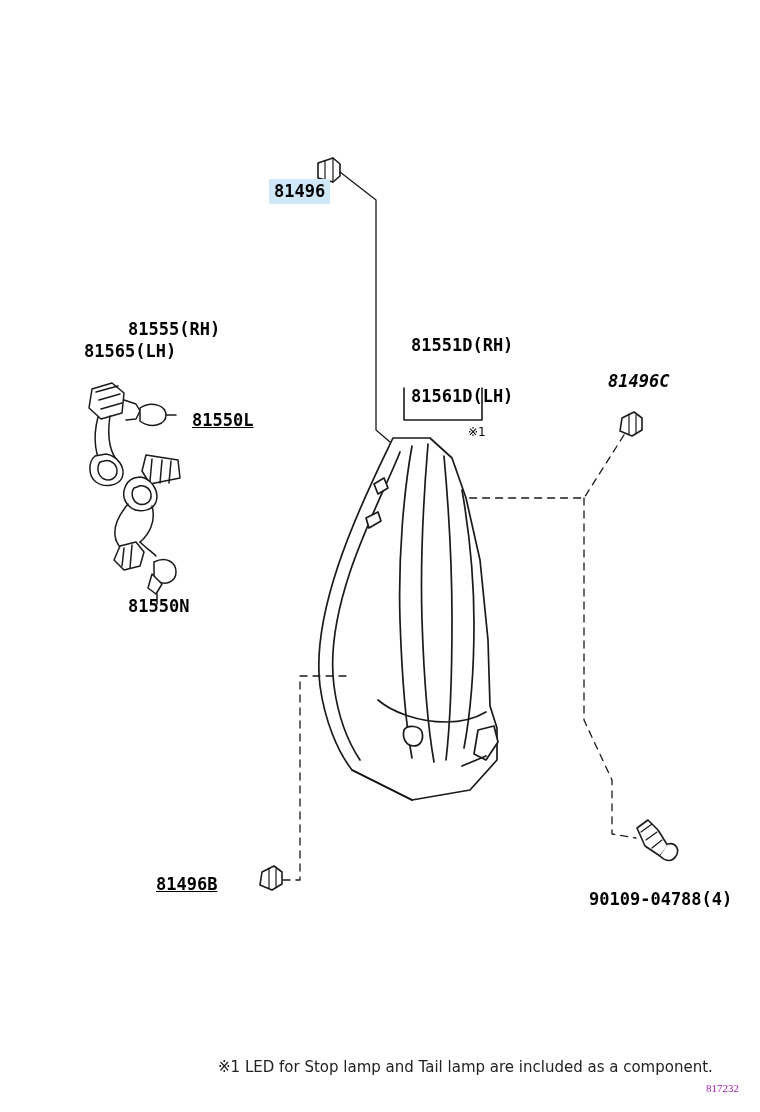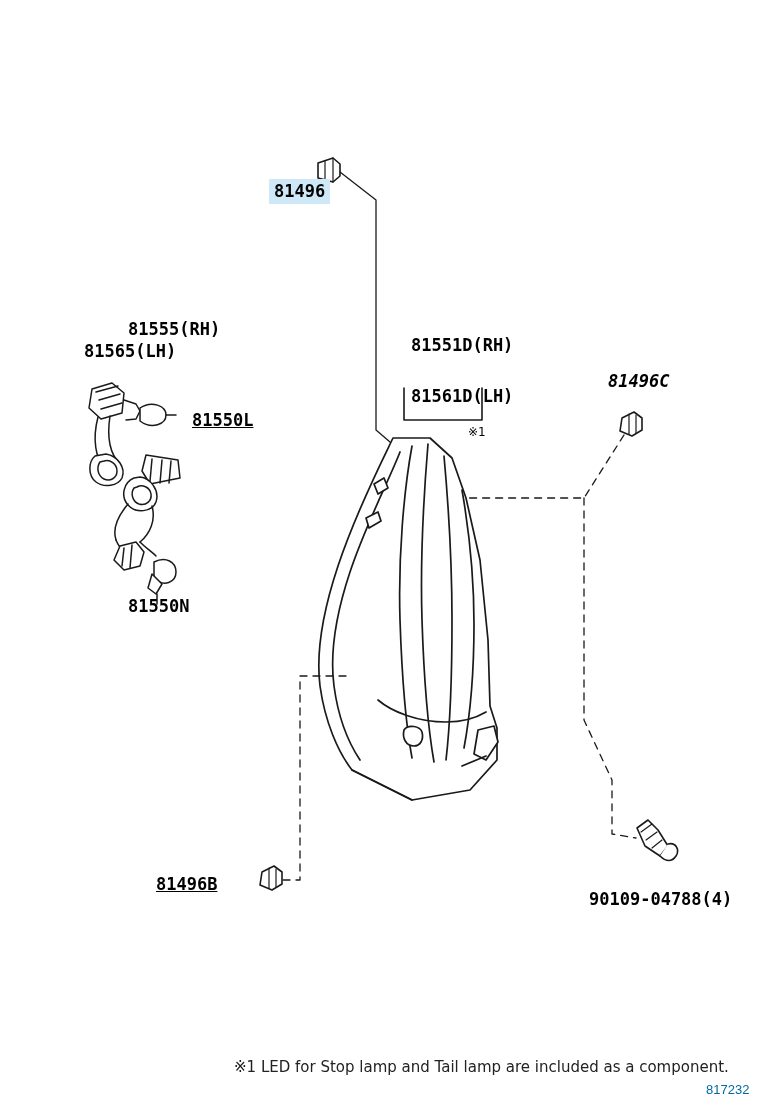--- a/index.html
+++ b/index.html
@@ -39,23 +39,23 @@
   }
   .note {
     position: absolute;
     font-family: "DejaVu Sans", sans-serif;
     font-size: 15px;
     color: #222222;
     white-space: pre;
   }
   .footer-code {
     position: absolute;
-    font-family: Liberation Sans, sans-serif;
-    font-size: 13px;
-    color: #0369a1;
+    font-family: Liberation Serif, serif;
+    font-size: 11px;
+    color: #a21caf;
     white-space: pre;
   }
   .star {
     position: absolute;
     font-family: "DejaVu Sans", sans-serif;
     font-size: 12px;
     color: #000000;
     white-space: pre;
   }
 </style>
@@ -178,17 +178,17 @@
   <div class="lbl" style="left:192px; top:409px;text-decoration:underline;">81550L</div>
   <div class="lbl" style="left:128px; top:595px;">81550N</div>
   <div class="lbl" style="left:411px; top:334px;">81551D(RH)</div>
   <div class="lbl" style="left:411px; top:373px;margin-top:12px;">81561D(LH)</div>
   <div class="lbl" style="left:608px; top:370px;font-style:italic;">81496C</div>
   <div class="lbl" style="left:156px; top:873px;text-decoration:underline;">81496B</div>
   <div class="lbl" style="left:589px; top:888px;">90109-04788(4)</div>
 
   <div class="star" style="left:468px; top:425px;">※1</div>
 
-  <div class="note" style="left:234px; top:1058px;">※1 LED for Stop lamp and Tail lamp are included as a component.</div>
+  <div class="note" style="left:218px; top:1058px;">※1 LED for Stop lamp and Tail lamp are included as a component.</div>
 
   <div class="footer-code" style="left:706px; top:1082px;">817232</div>
 
 </div>
 
 </body></html>

